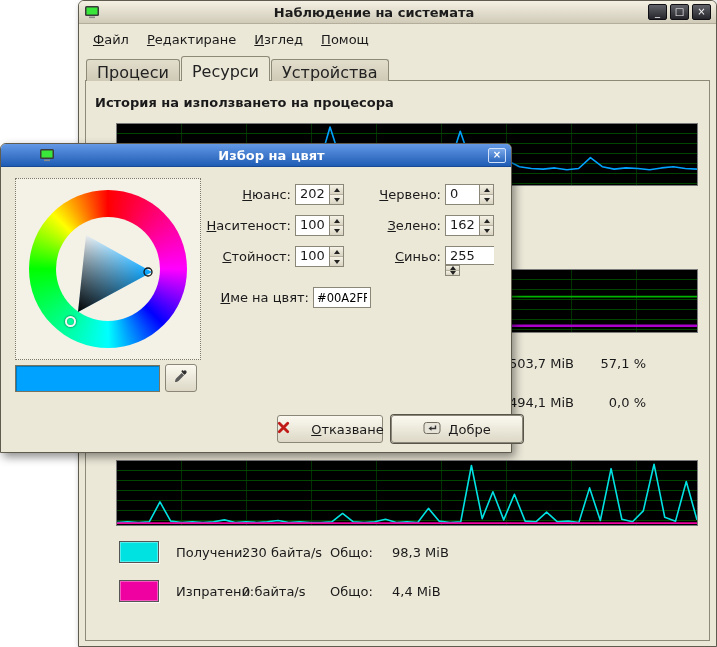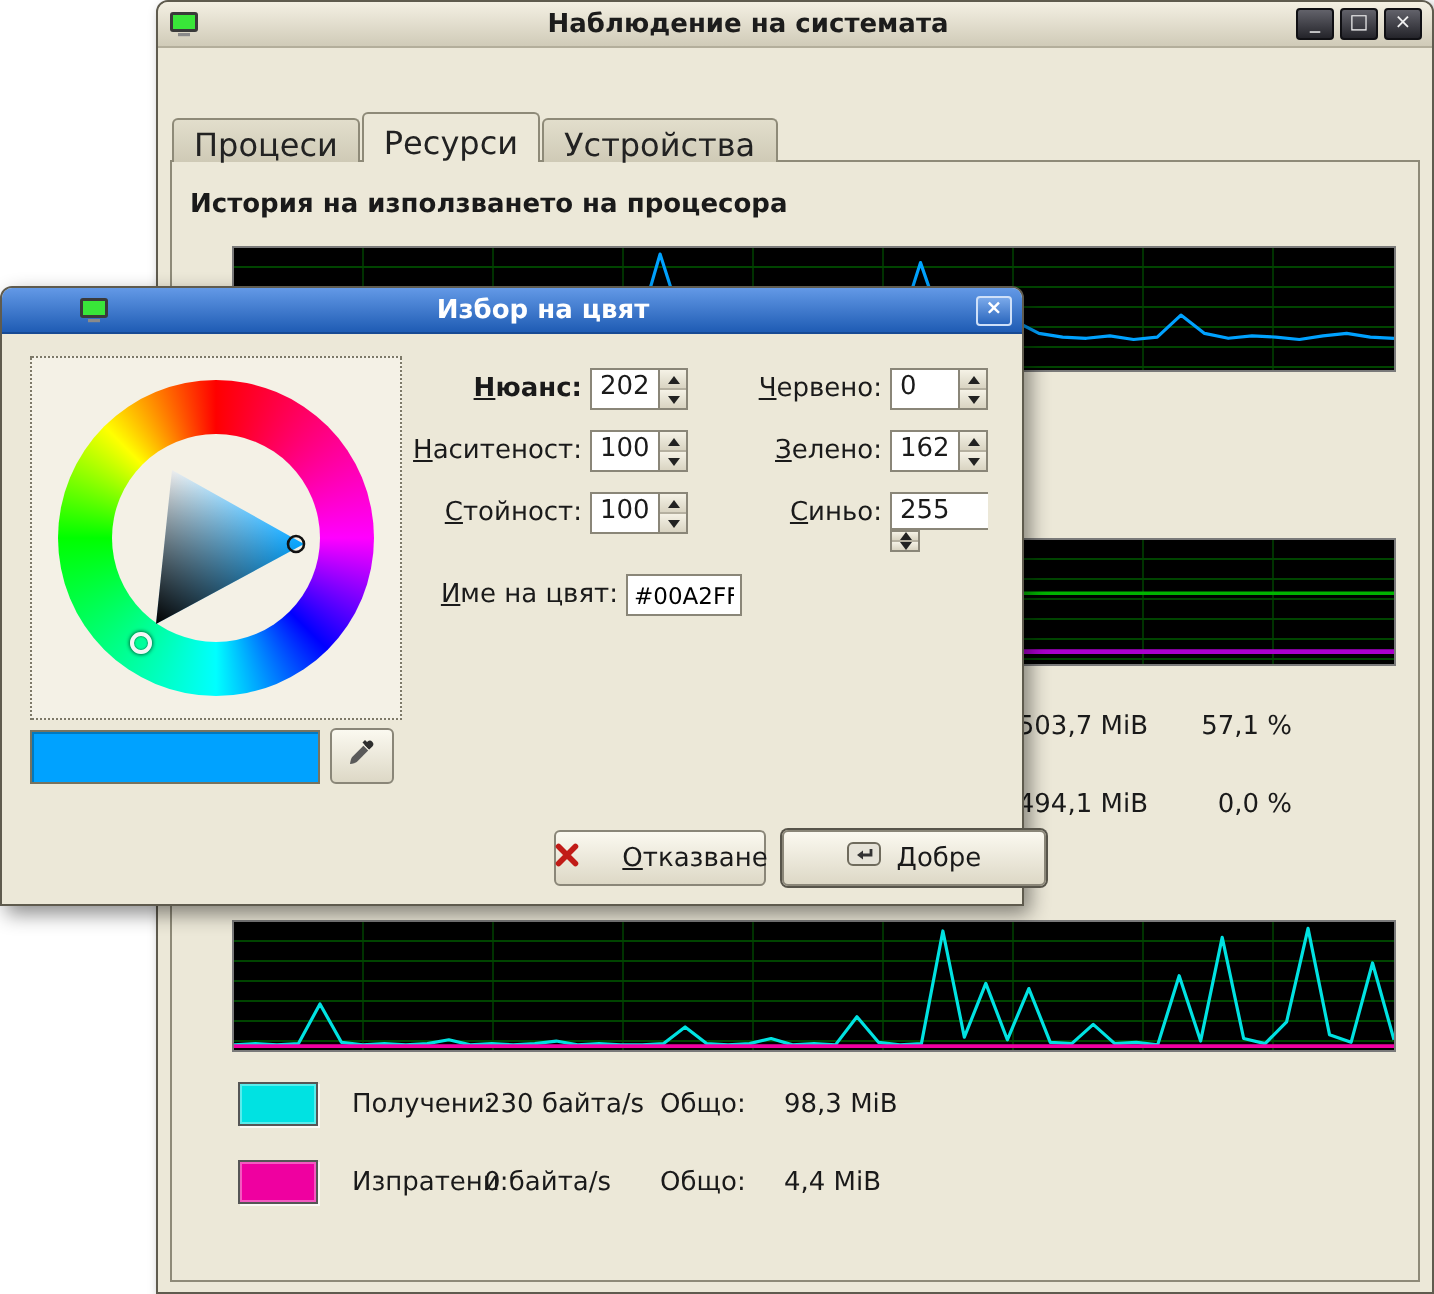--- a/index.html
+++ b/index.html
@@ -118,20 +118,26 @@
         </svg>
     </span>
     <span class="title">Наблюдение на системата</span>
     <span class="win-btns">
       <span class="wbtn">_</span>
       <span class="wbtn">□</span>
       <span class="wbtn">×</span>
     </span>
   </div>
 
+  <div class="menubar">
+    <span class="menu-item accel">Файл</span>
+    <span class="menu-item accel">Редактиране</span>
+    <span class="menu-item accel">Изглед</span>
+    <span class="menu-item accel">Помощ</span>
+  </div>
 
   <div class="tabs">
     <span class="tab">Процеси</span>
     <span class="tab active">Ресурси</span>
     <span class="tab">Устройства</span>
   </div>
 
   <div class="panel"></div>
 
   <div class="heading">История на използването на процесора</div>
@@ -209,21 +215,21 @@
           </linearGradient>
         </defs>
         <polygon points="30,18 96,55 22,95" fill="url(#g-hue)"></polygon>
         <polygon points="30,18 96,55 22,95" fill="url(#g-dark)"></polygon>
         <circle cx="92" cy="55" r="4" fill="none" stroke="#111" stroke-width="1.3"></circle>
       </svg>
       <div class="ring-marker"></div>
     </div>
   </div>
 
-  <span class="flabel accel" style="left:204px; top:43px; width:86px;font-weight:bold;">Нюанс:</span>
+  <span class="flabel accel" style="left:204px; top:43px; width:86px;">Нюанс:</span>
   <div class="spinbox" style="left:294px; top:40px;">
     <div class="spin-val">202</div>
     <div class="spin-arrows">
         <div class="spin-btn">
           <span class="tri-up"></span>
         </div>
         <div class="spin-btn">
           <span class="tri-down"></span>
         </div>
       </div>

